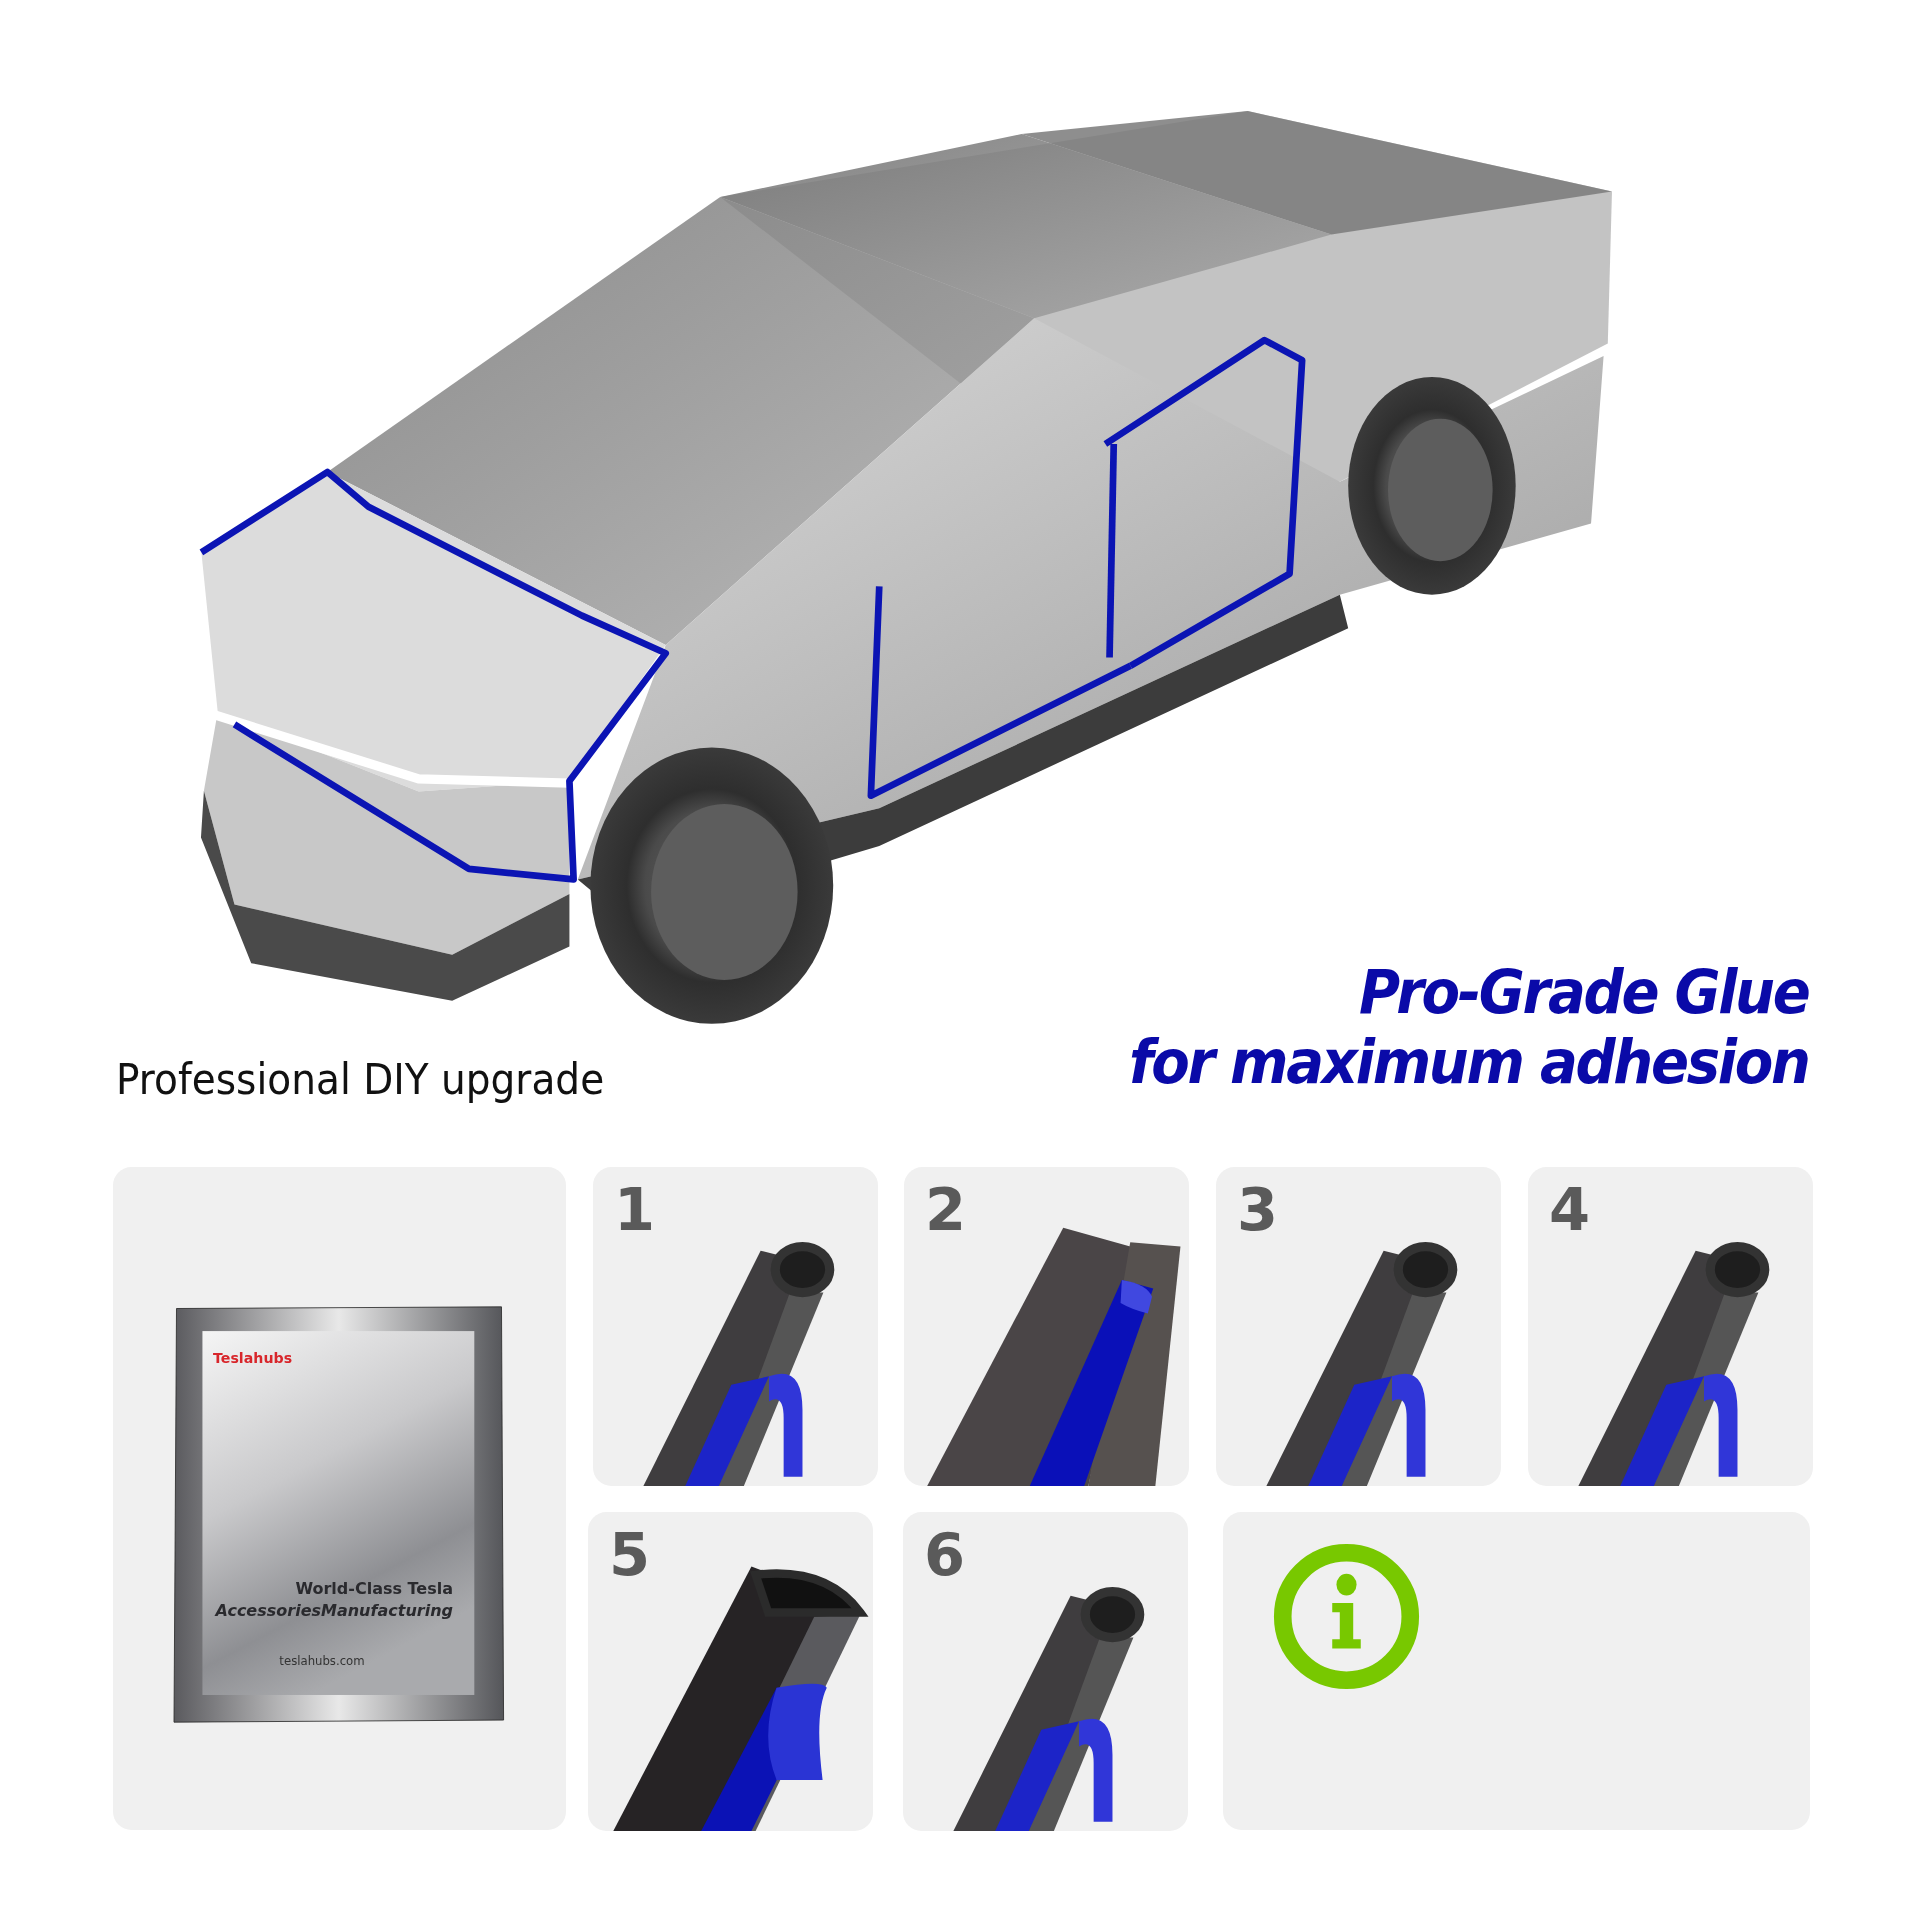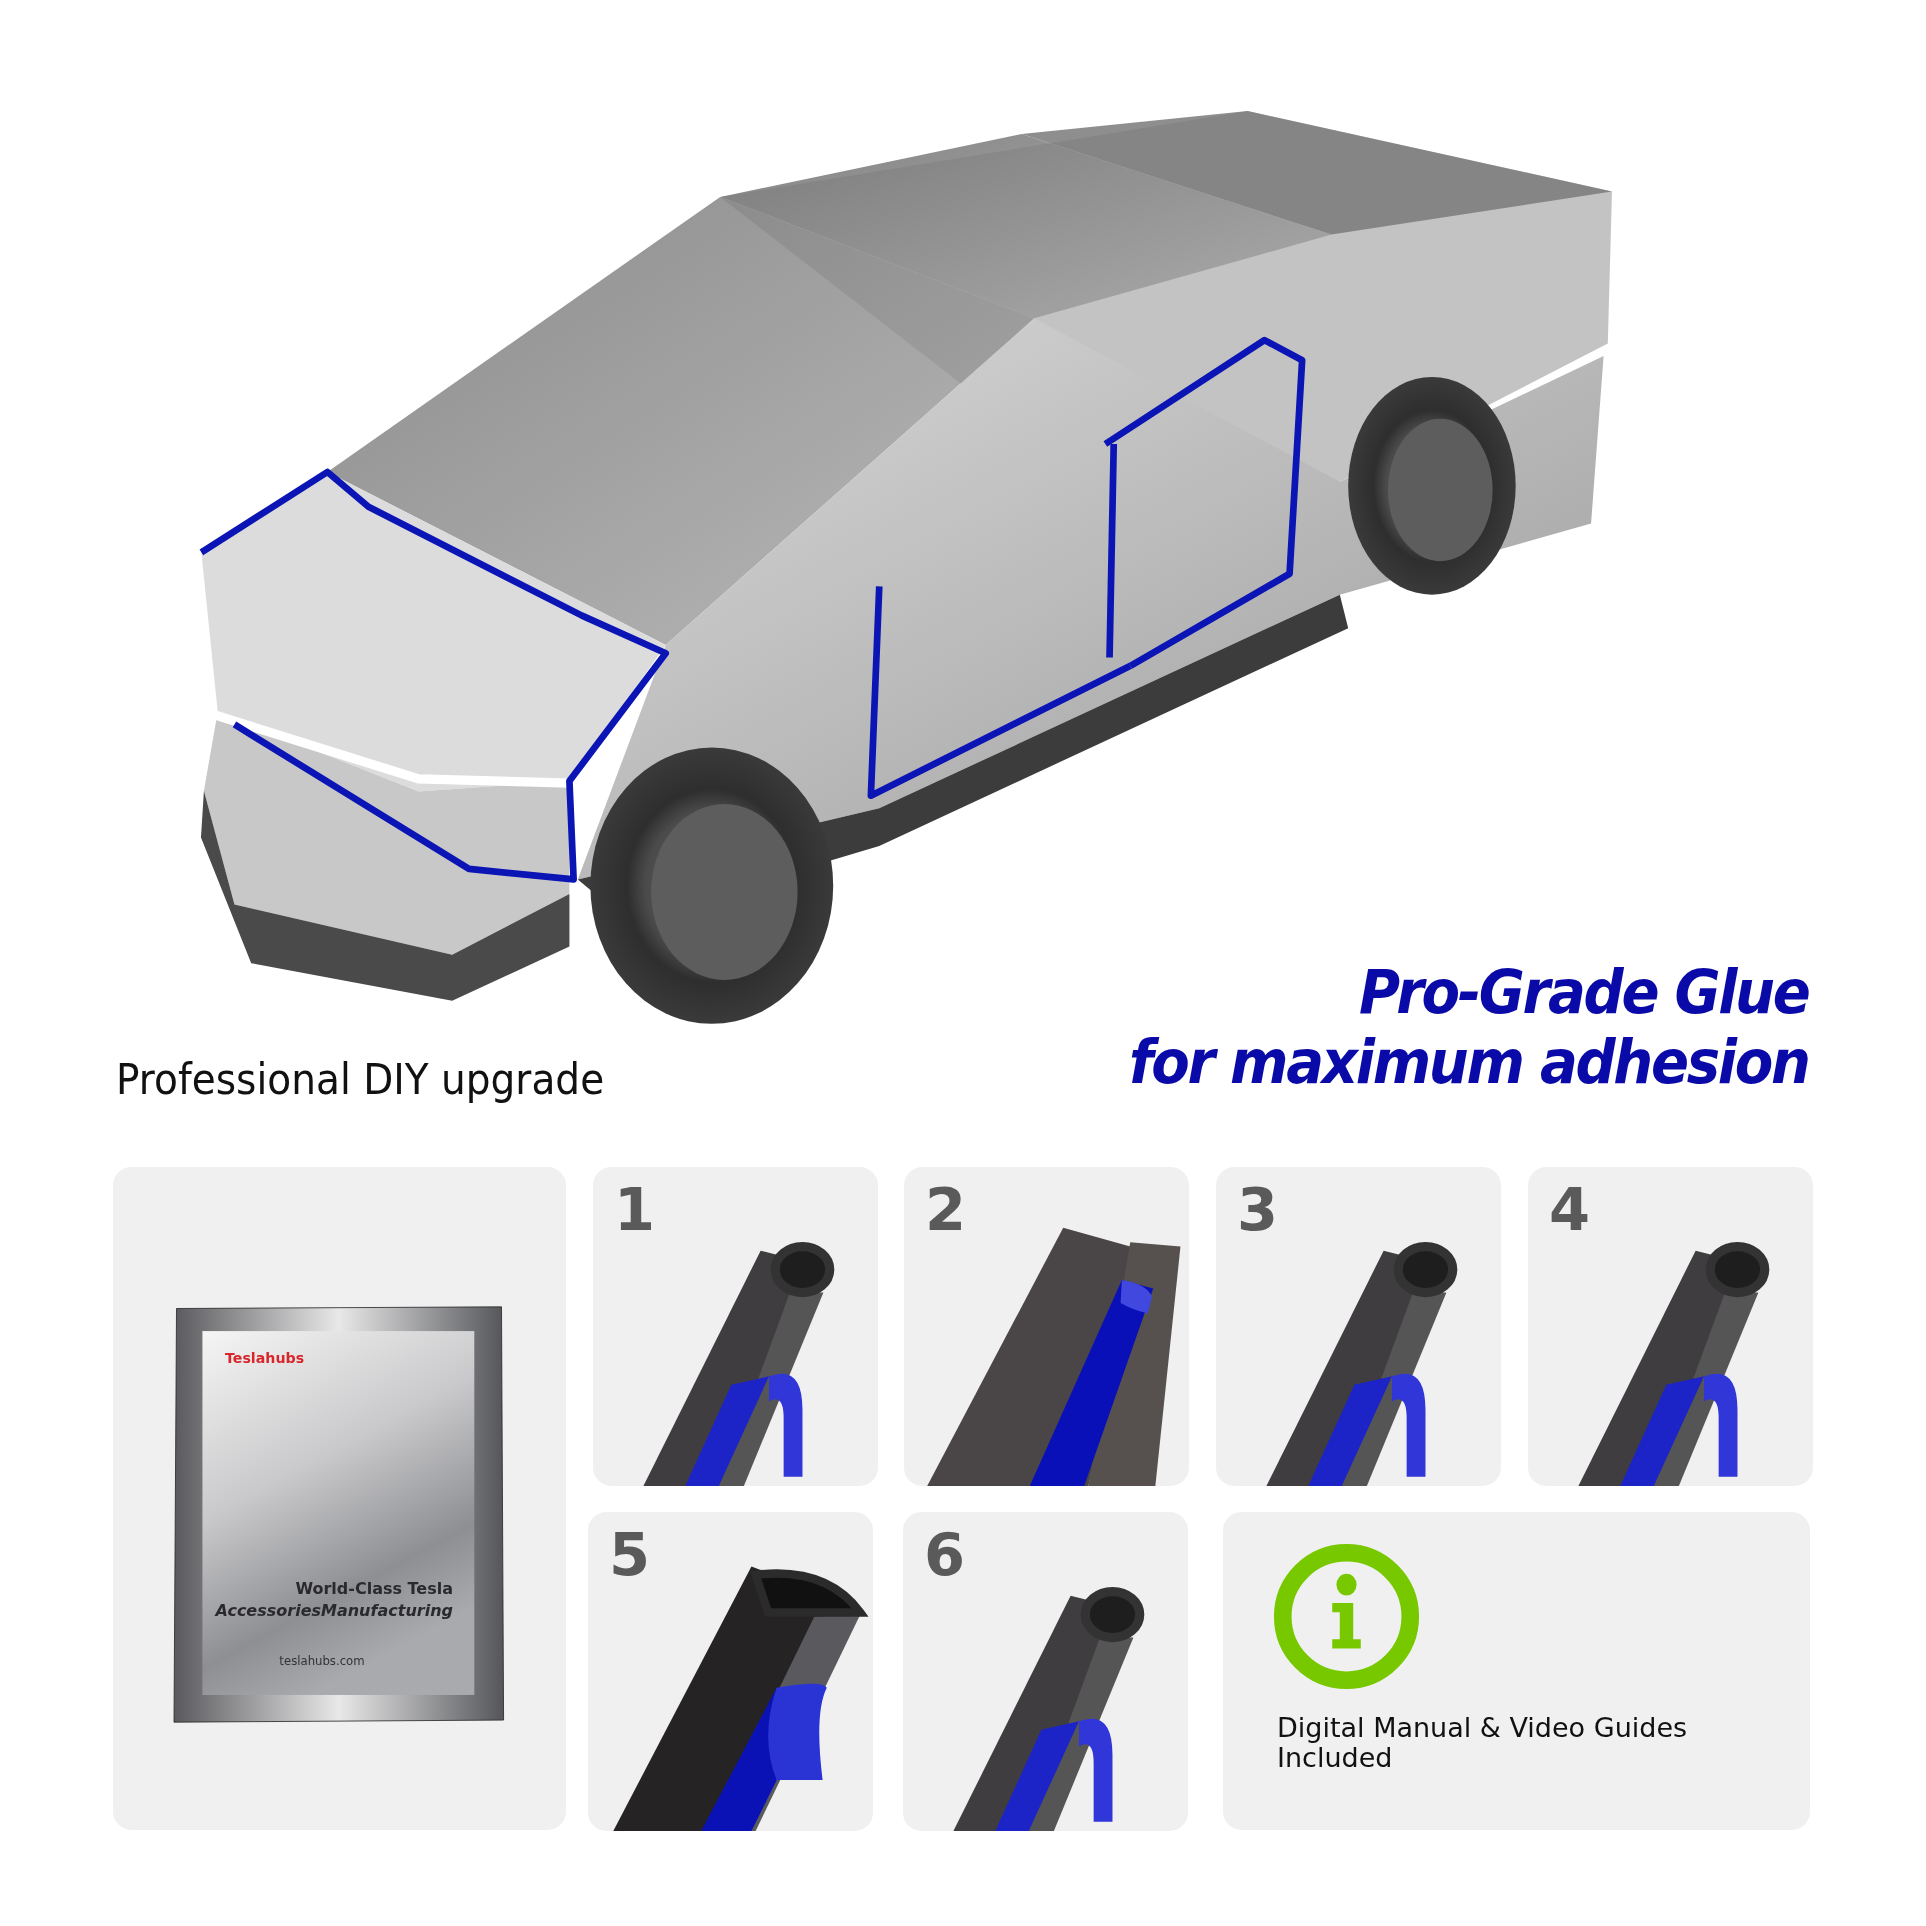--- a/index.html
+++ b/index.html
@@ -4,21 +4,21 @@
 <style>
   html, body { margin:0; padding:0; background:#ffffff; }
   body { width:1926px; height:1926px; position:relative; overflow:hidden; font-family:"DejaVu Sans", sans-serif; }
   #car { position:absolute; left:0; top:0; width:1926px; height:1047px; }
   .headline { position:absolute; right:117px; text-align:right; color:#0a0aa8; font-family:"DejaVu Sans", sans-serif; font-weight:bold; font-style:italic; font-size:61px; letter-spacing:-2.5px; line-height:1; white-space:nowrap; transform:scaleX(0.92); transform-origin:right center; }
   .subline { position:absolute; left:116px; top:1055px; font-family:"DejaVu Sans", sans-serif; font-size:42px; color:#111; white-space:nowrap; transform:scaleX(0.93); transform-origin:left center; }
   .card { position:absolute; background:#f0f0f0; border-radius:18.4px; overflow:hidden; }
   .step-num { position:absolute; left:21px; top:12.6px; font-family:"DejaVu Sans", sans-serif; font-weight:bold; font-size:59px; color:#5a5a5a; line-height:1; }
   .card svg { position:absolute; left:0; top:0; }
   .bag { position:absolute; left:60px; top:139px; width:332px; height:417px; }
-  .bag-brand { position:absolute; left:112px; top:183px; color:#d8262b; font-weight:bold; font-size:14.2px; font-family:"DejaVu Sans", sans-serif; }
+  .bag-brand { position:absolute; left:100px; top:183px; color:#d8262b; font-weight:bold; font-size:14.2px; font-family:"DejaVu Sans", sans-serif; }
   .bag-line { position:absolute; right:113px; color:#2a2a2e; font-weight:bold; font-size:16px; font-family:"DejaVu Sans", sans-serif; white-space:nowrap; }
   .bag-url { position:absolute; left:209px; top:487px; transform:translateX(-50%); color:#333; font-size:11.7px; font-family:"DejaVu Sans", sans-serif; }
   .info-text { position:absolute; left:54px; top:138px; font-family:"DejaVu Sans", sans-serif; font-size:27px; color:#111; line-height:30px; width:544px; }
 </style>
 </head>
 <body>
 
 <svg id="car" viewBox="0 0 4600 2500" xmlns="http://www.w3.org/2000/svg">
   <defs>
     <linearGradient id="bodyG" x1="0" y1="0" x2="1" y2="1">
@@ -163,15 +163,14 @@
     <ellipse cx="500" cy="245" rx="65" ry="55" fill="#1e1e1e" stroke="#333" stroke-width="22"></ellipse>
   </svg>
 </div>
 
 <div class="card" style="left:1223px; top:1512px; width:587px; height:318px;">
   <svg width="151" height="151" viewBox="0 0 360 360" style="left:48px; top:28.5px;">
     <circle cx="180" cy="180" r="152" fill="none" stroke="#78c800" stroke-width="42"></circle>
     <ellipse cx="180" cy="104" rx="24" ry="26" fill="#78c800"></ellipse>
     <path d="M146,148 L196,148 L196,234 L214,234 L214,256 L146,256 L146,234 L164,234 L164,170 L146,170 Z" fill="#78c800"></path>
   </svg>
-  <div class="info-text" style="top:201px; width:482px;">Digital Manual &amp; Video Guides Included</div>
 </div>
 
 
 </body></html>

